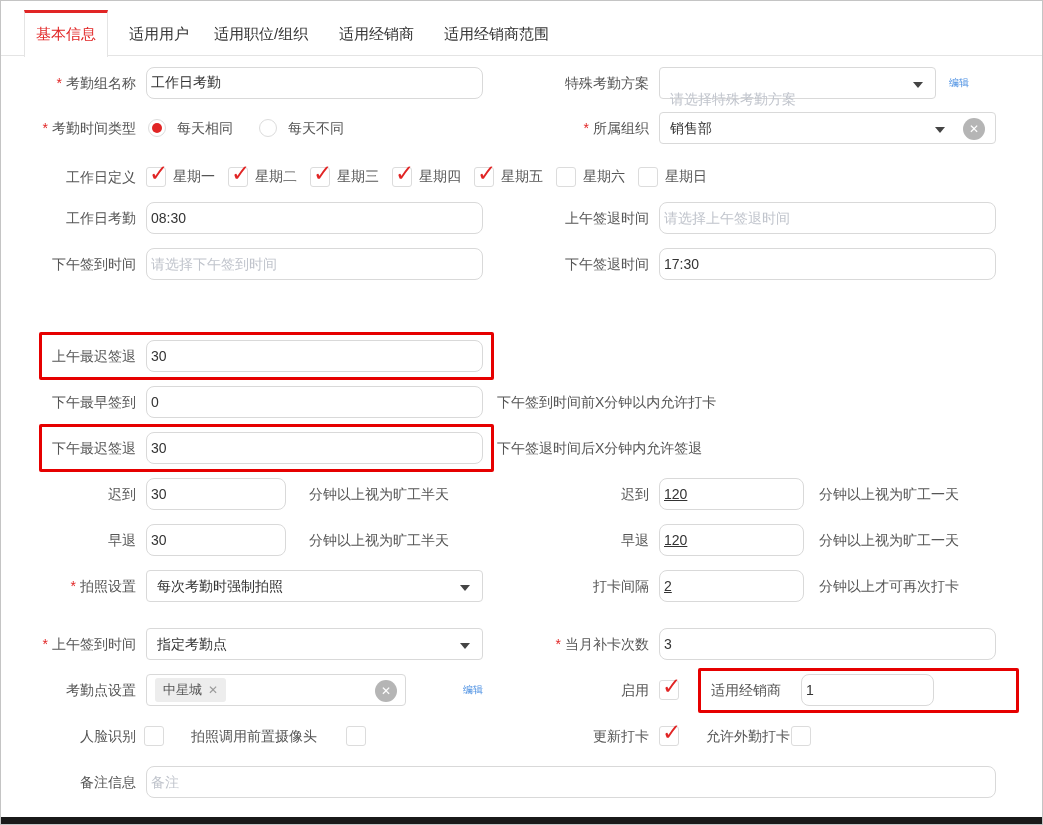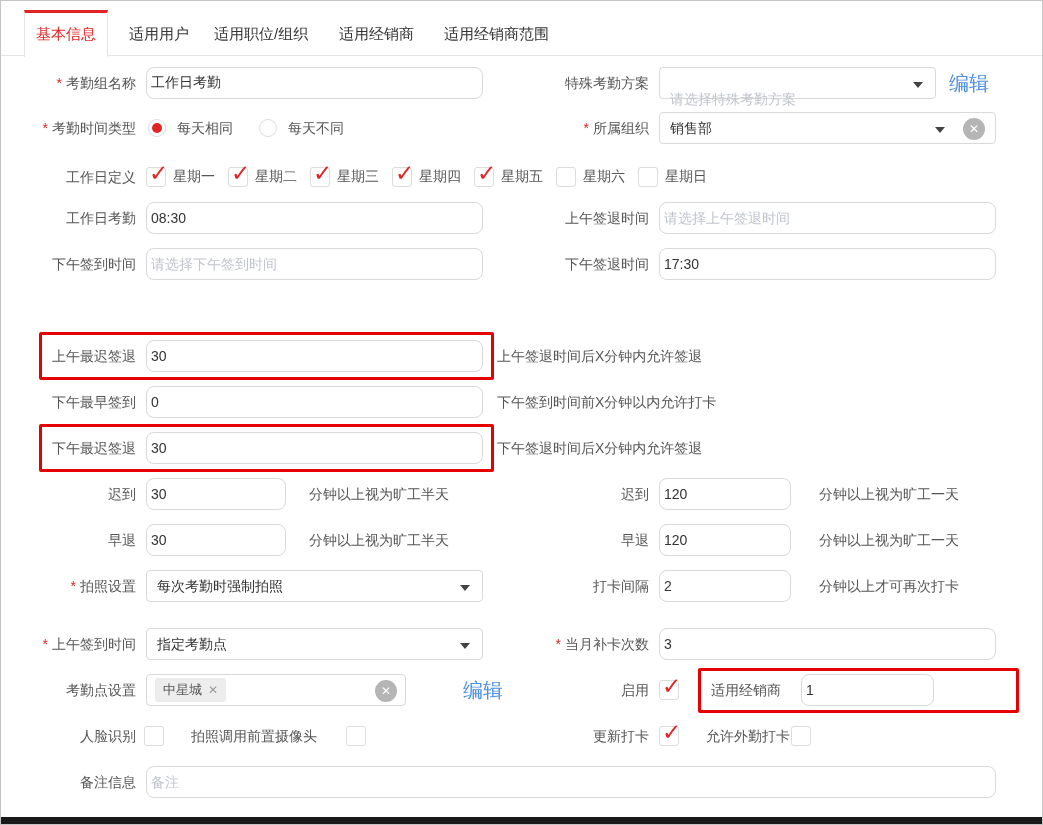--- a/index.html
+++ b/index.html
@@ -21,30 +21,30 @@
   
   .row{position:absolute;left:0;width:100%;height:32px;}
   .lbl{position:absolute;top:0;line-height:32px;font-size:14px;color:var(--label);text-align:right;white-space:nowrap;}
   .lbl.l{left:0;width:135px;}
   .lbl.r{left:478px;width:170px;}
   .star{color:var(--red);margin-right:4px;}
   .inp{position:absolute;top:0;height:32px;border:1px solid var(--border);border-radius:8px;background:#fff;
     padding:0 4px;font-size:14px;color:var(--text);font-family:inherit;outline:none;}
   .inp::placeholder{color:var(--ph);}
   .fl{left:145px;} .fr{left:658px;}
-  .w337{width:337px;} .w277{width:277px;} .w302{width:260px;} .w140{width:140px;} .w145{width:132px;} .w133{width:133px;} .w850{width:850px;}
+  .w337{width:337px;} .w277{width:277px;} .w302{width:260px;} .w140{width:140px;} .w145{width:145px;text-decoration:underline;} .w133{width:133px;} .w850{width:850px;}
   .select{position:absolute;top:0;height:32px;border:1px solid var(--border);border-radius:4px;background:#fff;
     font-size:14px;color:var(--text);line-height:30px;padding:0 26px 0 10px;cursor:pointer;}
   .select .txt{display:inline-block;white-space:nowrap;overflow:hidden;}
   .select .ph{color:var(--ph);margin-top:16px;}
   .caret{position:absolute;right:12px;top:14px;width:0;height:0;border-left:5px solid transparent;border-right:5px solid transparent;border-top:6px solid #444;}
   .caret.in2{right:50px;}
   .hint{position:absolute;top:0;line-height:32px;font-size:14px;color:var(--label);white-space:nowrap;}
   .h496{left:496px;} .h300{left:300px;margin-left:8px;} .h818{left:818px;}
-  .link{position:absolute;top:0;line-height:32px;font-size:20px;color:var(--link);cursor:pointer;}
+  .link{position:absolute;top:0;line-height:32px;font-size:10px;color:var(--link);cursor:pointer;}
 
   
   .checkbox{position:relative;display:inline-block;width:20px;height:20px;border:1px solid #dcdcdc;border-radius:3px;background:#fff;cursor:pointer;flex:none;}
   .checkbox.checked::after{content:"\2713";position:absolute;left:2px;top:-8px;font-size:23px;font-weight:bold;color:var(--red);}
   .cb-abs{position:absolute;top:6px;}
   .radio{position:absolute;top:7px;width:18px;height:18px;border:1px solid #dcdcdc;border-radius:50%;background:#fff;cursor:pointer;}
   .radio.checked::after{content:"";position:absolute;left:3px;top:3px;width:10px;height:10px;border-radius:50%;background:var(--red);}
   .optlbl{position:absolute;top:0;line-height:32px;font-size:14px;color:var(--label);white-space:nowrap;}
 
   .wdays{position:absolute;left:145px;top:0;height:32px;display:flex;align-items:center;gap:13px;}
@@ -141,21 +141,20 @@
     <div class="lbl l">下午签到时间</div>
     <input class="inp fl w337" placeholder="请选择下午签到时间" style="">
     <div class="lbl r">下午签退时间</div>
     <input class="inp fr w337" value="17:30" style="">
   </div>
 
 
   <div class="row" style="top:339px">
     <div class="lbl l">上午最迟签退</div>
     <input class="inp fl w337" value="30" style="">
-    <div class="hint h496">上午签退时间后X分钟内允许签退</div>
   </div>
 
   <div class="row" style="top:385px">
     <div class="lbl l">下午最早签到</div>
     <input class="inp fl w337" value="0" style="">
     <div class="hint h496">下午签到时间前X分钟以内允许打卡</div>
   </div>
 
   <div class="row" style="top:431px">
     <div class="lbl l">下午最迟签退</div>

